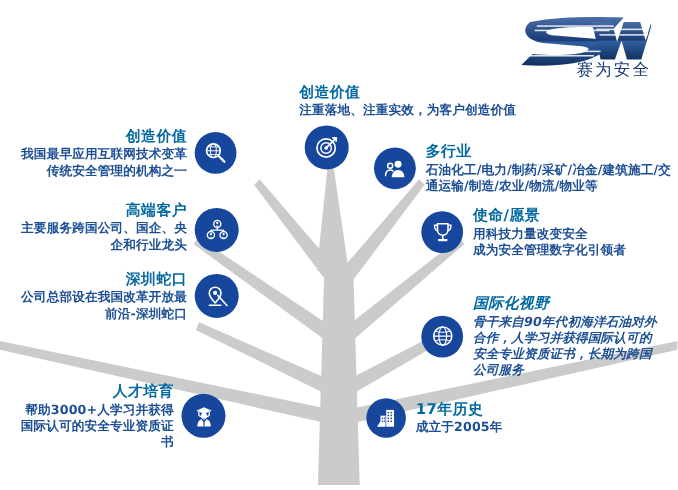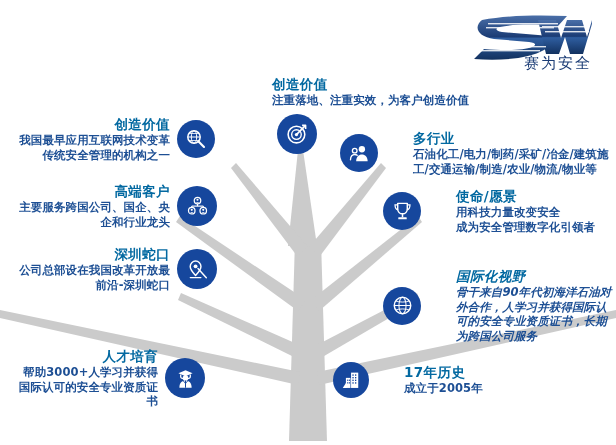--- a/index.html
+++ b/index.html
@@ -35,21 +35,21 @@
   }
 
   
   .node {
     position: absolute;
     z-index: 4;
     display: flex;
     align-items: center;
   }
   .node.left  { flex-direction: row; }
-  .node.right { flex-direction: row; gap: 26px; }
+  .node.right { flex-direction: row; }
 
   .node-text {
     display: flex;
     flex-direction: column;
   }
   .node.left .node-text  { align-items: flex-end;   text-align: right; margin-right: 7px; }
   .node.right .node-text { align-items: flex-start; text-align: left;  margin-left: 9px; }
   .node.center .node-text{ align-items: flex-start; text-align: left; }
 
   .node-title {
@@ -85,21 +85,21 @@
   
   #node-chuangzao-left  { left: 18px;  top: 116px; }
   #node-chuangzao-left  .icon-bubble { width: 38px; height: 38px; }
 
   #node-chuangzao-top   { left: 272px; top: 76px; flex-direction: column; align-items: flex-start; }
   #node-chuangzao-top   .icon-bubble { width: 40px; height: 40px; margin-top: 6px; margin-left: 5px; }
 
   #node-duohangye       { left: 340px; top: 130px; }
   #node-duohangye       .icon-bubble { width: 38px; height: 38px; }
 
-  #node-gaoduan         { left: 18px;  top: 183px; }
+  #node-gaoduan         { left: 18px;  top: 183px; align-items: flex-end; }
   #node-gaoduan         .icon-bubble { width: 40px; height: 40px; }
 
   #node-shiming         { left: 383px; top: 188px; }
   #node-shiming         .icon-bubble { width: 38px; height: 38px; }
 
   #node-shekou          { left: 18px;  top: 246px; }
   #node-shekou          .icon-bubble { width: 40px; height: 40px; }
 
   #node-guoji           { left: 383px; top: 268px; font-style: italic; }
   #node-guoji           .icon-bubble { width: 38px; height: 38px; }

